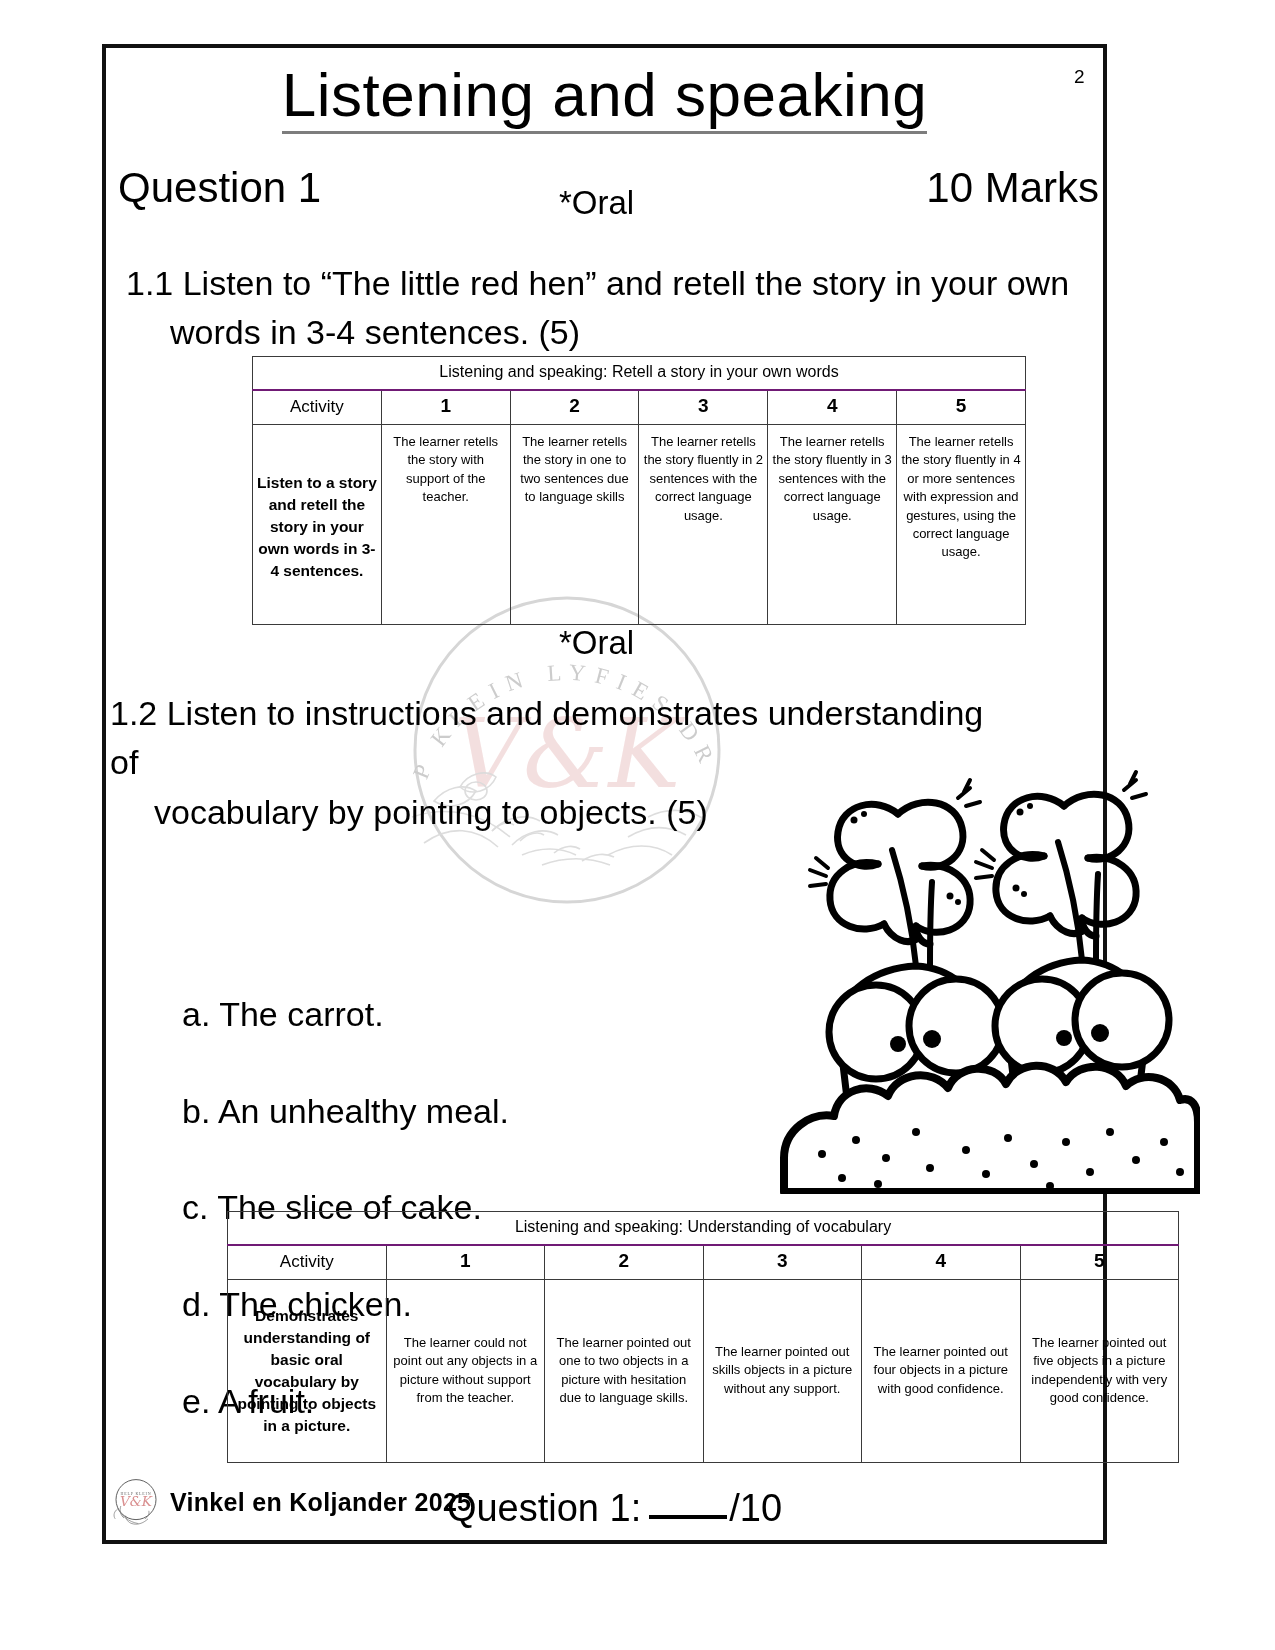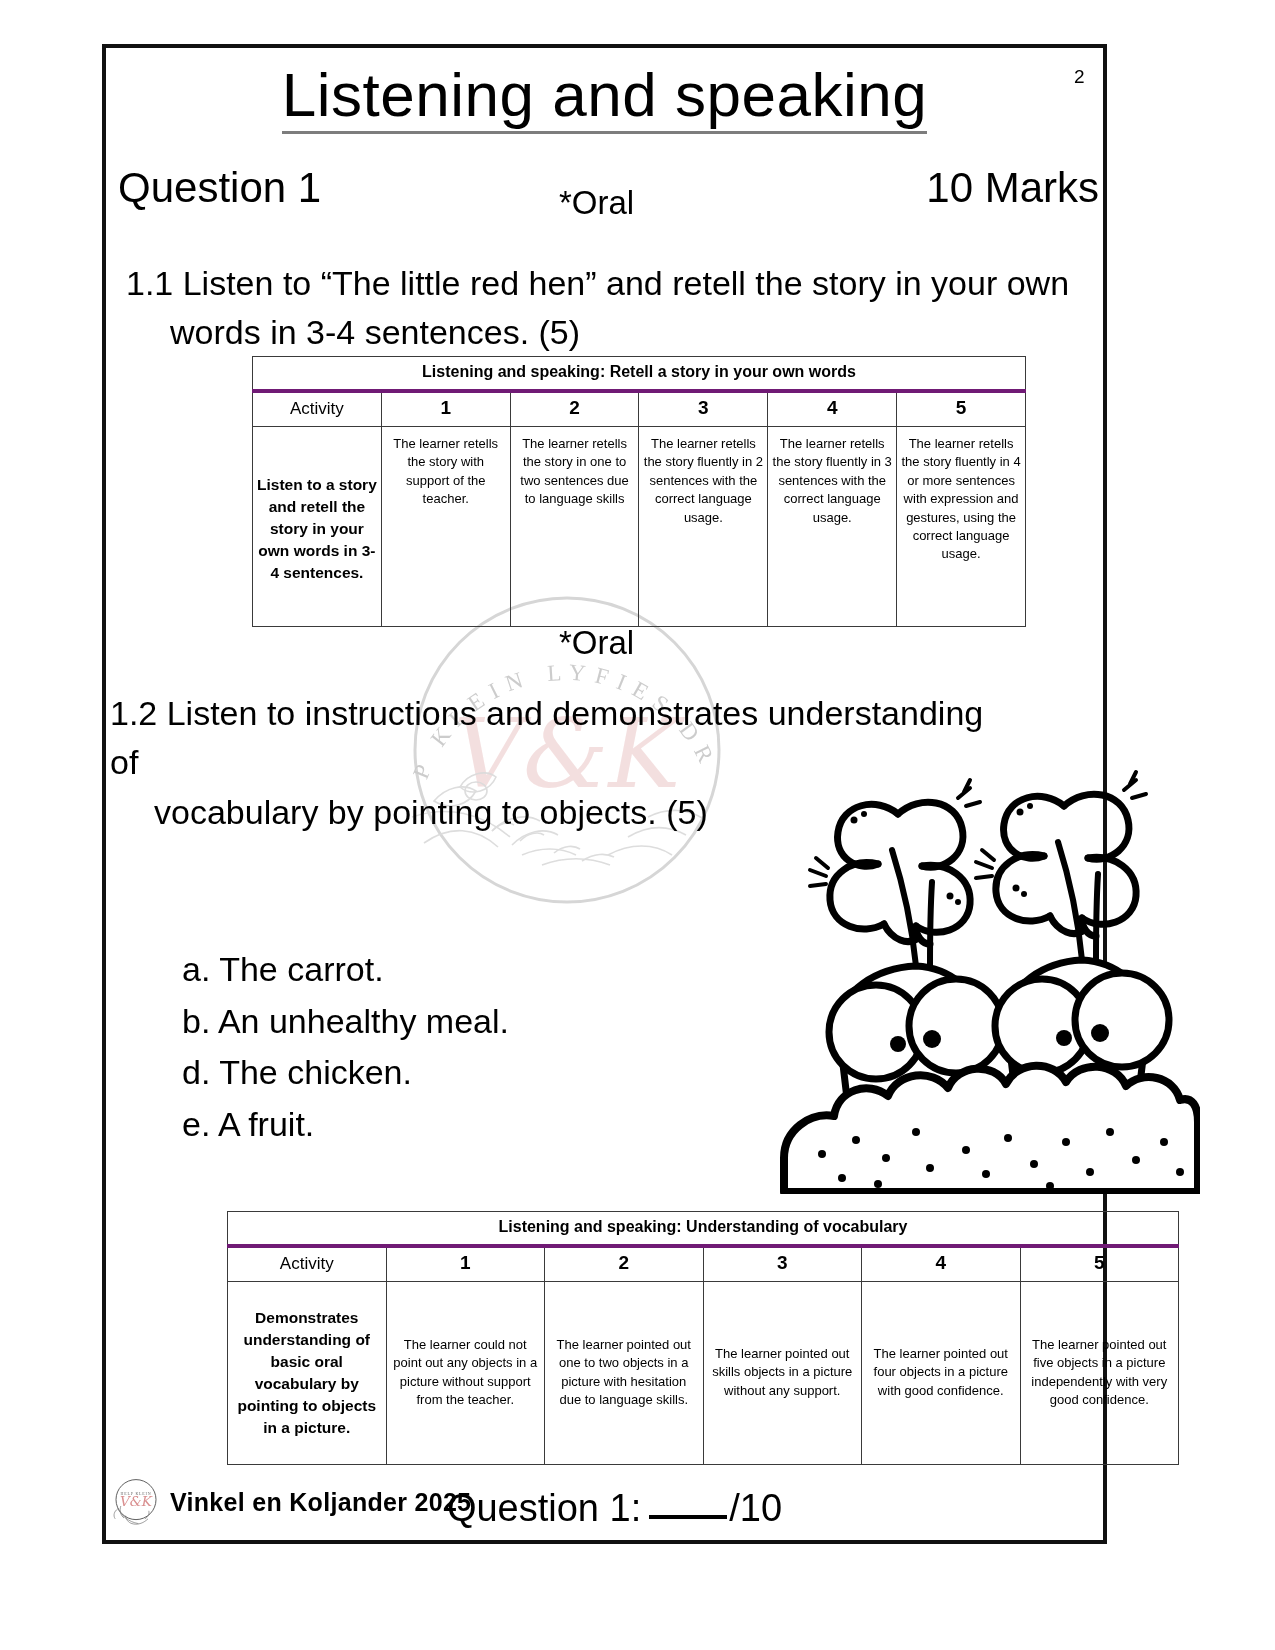--- a/index.html
+++ b/index.html
@@ -121,44 +121,44 @@
   }
 
   .opts {
     position: absolute;
     left: 80px;
     top: 900px;
     font-size: 34px;
     font-weight: 300;
     line-height: 1.52;
   }
-  .opts div { white-space: nowrap; }
+  .opts div { white-space: nowrap; margin-top: 45px; }
 
   
   table.rubric {
     position: absolute;
     border-collapse: collapse;
     table-layout: fixed;
     background: transparent;
   }
   table.rubric td, table.rubric th {
     border: 1px solid #3a3a3a;
     font-weight: 400;
     font-size: 13px;
     line-height: 1.42;
     text-align: center;
     vertical-align: middle;
     padding: 3px 4px;
     font-family: "Liberation Sans", sans-serif;
   }
   table.rubric .rub-title {
     font-size: 16px;
-    font-weight: 700;
+    font-weight: 400;
     padding: 4px 16px 5px;
-    border-bottom: 4px solid #701a75;
+    border-bottom: 2px solid #701a75;
   }
   table.rubric .lvl {
     font-size: 19px;
     font-weight: 700;
     padding: 2px 4px 4px;
   }
   table.rubric .act-hd {
     font-size: 17px;
     font-weight: 400;
     margin-left: 8px;
@@ -307,20 +307,21 @@
 
     <div class="q-body q12">
       <span>1.2 Listen to instructions and demonstrates understanding of</span>
       <span class="indent">vocabulary by pointing to objects. (5)</span>
     </div>
 
 
     <div class="opts">
       <div>a. The carrot.</div>
       <div>b. An unhealthy meal.</div>
+      <div>c. The slice of cake.</div>
       <div>d. The chicken.</div>
       <div>e. A fruit.</div>
     </div>
 
     <div class="carrots">
       <svg viewBox="0 0 420 440" xmlns="http://www.w3.org/2000/svg" fill="none" stroke="#000" stroke-width="7" stroke-linecap="round" stroke-linejoin="round">
 
         <g>
 
           <path d="M118,60 C96,42 62,50 58,78 C54,104 78,118 98,110"></path>

